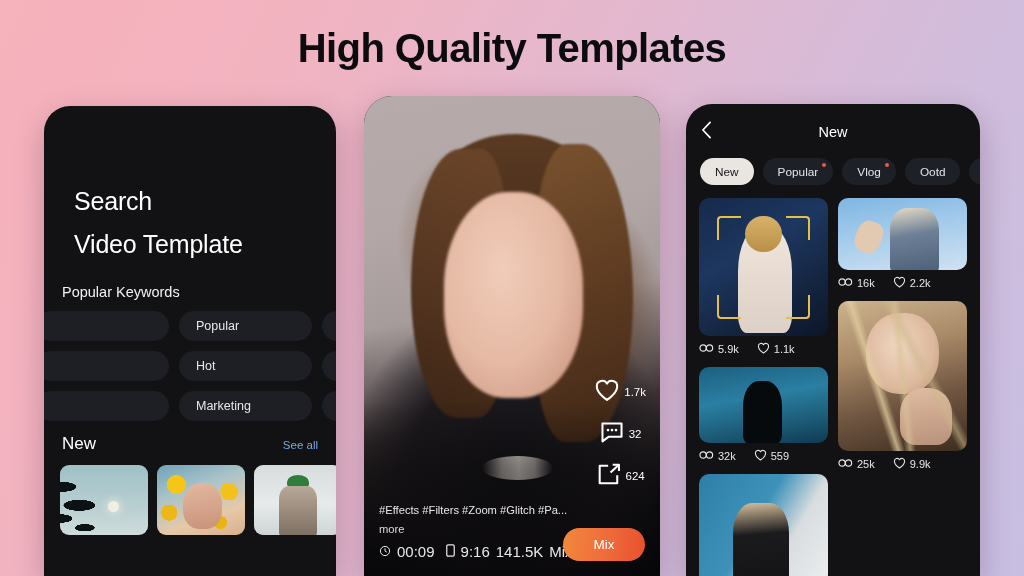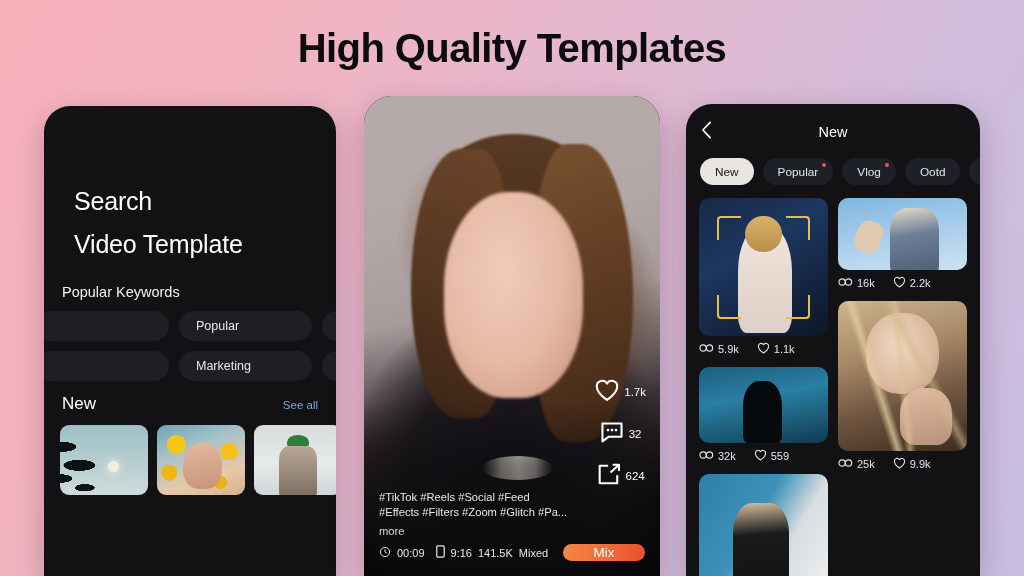--- a/index.html
+++ b/index.html
@@ -211,25 +211,25 @@
   .action .cnt { color: #ffffff; font-size: 11.5px; }
   #tag-block {
     position: absolute; left: 15px; bottom: 16px; width: 196px;
   }
   .tagline {
     color: #e9e7ea; font-size: 11.2px; line-height: 15px;
   }
   #more-link { color: #dcdadd; font-size: 11.2px; margin-top: 5px; }
   #meta-row {
     display: flex; align-items: center; gap: 6px;
-    margin-top: 8px; color: #e9e7ea; font-size: 11px; white-space: nowrap;
+    margin-top: 8px; color: #e9e7ea; font-size: 15px; white-space: nowrap;
   }
   #mix-button {
     position: absolute; right: 15px; bottom: 15px;
-    width: 82px; height: 17px; border-radius: 17px;
+    width: 82px; height: 33px; border-radius: 17px;
     background: linear-gradient(95deg,#f2883d 0%, #ef6a3a 55%, #e8512f 100%);
     color: #ffffff; font-size: 13.5px;
     display: flex; align-items: center; justify-content: center;
     border: none; font-family: "Liberation Sans", sans-serif;
   }
 
   
   #r-topbar {
     position: relative; height: 56px;
     display: flex; align-items: center; justify-content: center;
@@ -335,20 +335,26 @@
       </div>
 
 
       <div class="section-label">Popular Keywords</div>
 
       <div class="chip-grid">
         <div class="chip-row">
           <div class="chip ghost"></div>
           <div class="chip">Popular</div>
           <div class="chip">New</div>
+
+        </div>
+        <div class="chip-row">
+          <div class="chip ghost"></div>
+          <div class="chip">Hot</div>
+          <div class="chip">KineMaster</div>
 
         </div>
         <div class="chip-row">
           <div class="chip ghost"></div>
           <div class="chip">Marketing</div>
           <div class="chip">Vlog</div>
 
         </div>
       </div>
 
@@ -403,21 +409,20 @@
             <path d="M11.2 3.4H3.4v16.2h16.2v-7.4"></path>
             <path d="M13.4 9.6 21.2 2.4"></path>
             <path d="M15.4 2.4h5.8v5.8"></path>
           </svg>
         </span>
         <span class="cnt">624</span>
       </div>
     </div>
 
     <div id="tag-block">
-      <div class="tagline">#TikTok #Reels #Social #Feed</div>
       <div class="tagline">#Effects #Filters #Zoom #Glitch #Pa...</div>
       <div id="more-link">more</div>
       <div id="meta-row">
         <span>
           <svg width="12" height="12" viewBox="0 0 24 24" fill="none" stroke="#e9e7ea" stroke-width="2">
             <circle cx="12" cy="12" r="9.2"></circle>
               <path d="M12 6.6V12l3.7 2.3"></path>
           </svg>
         </span>
         <span>00:09</span>

